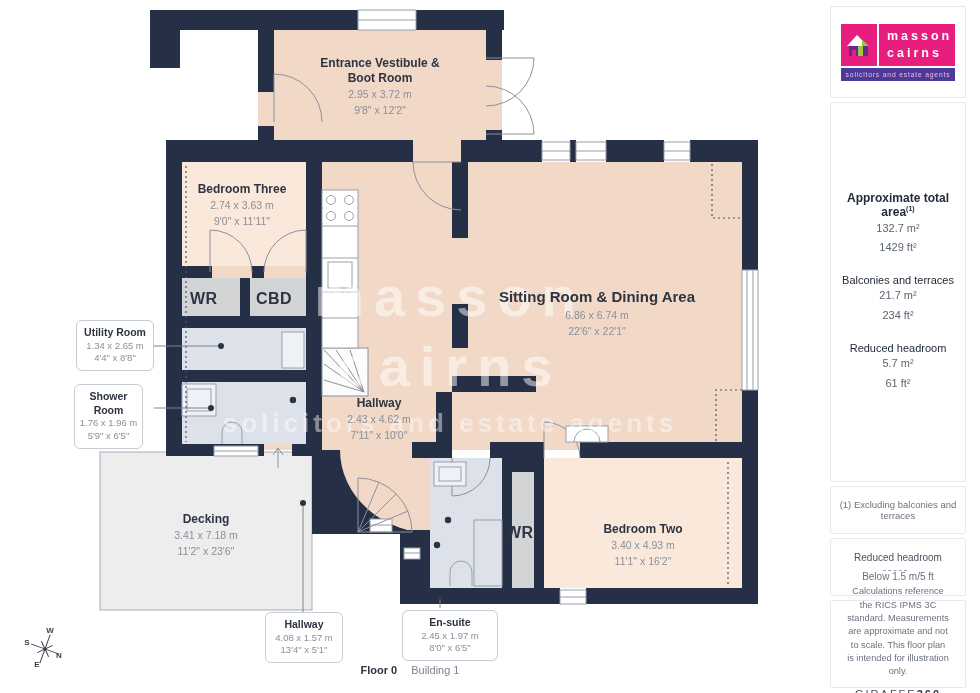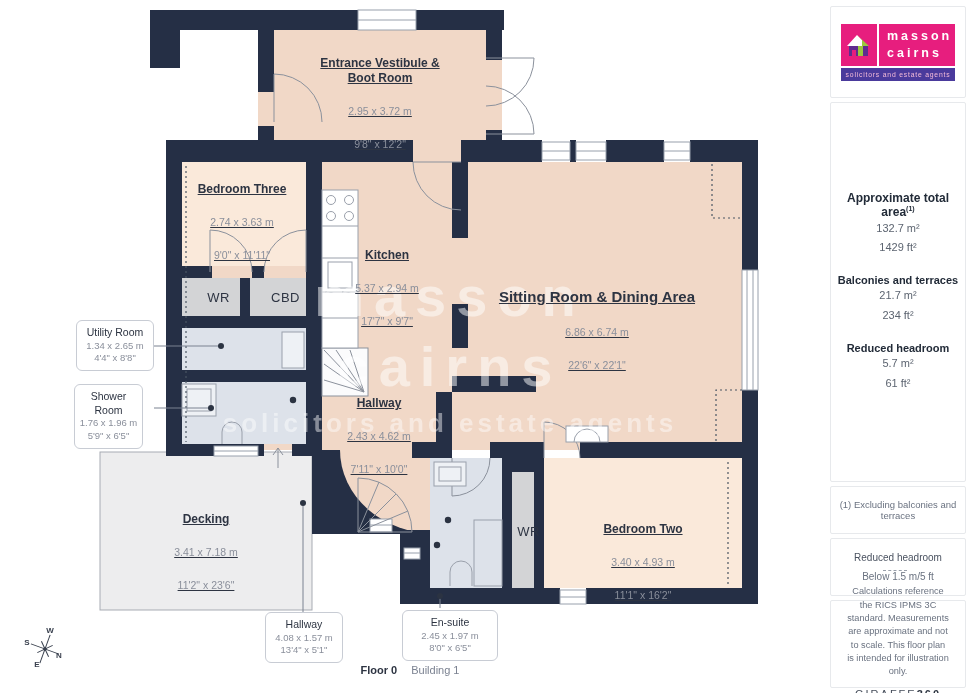--- a/index.html
+++ b/index.html
@@ -1,30 +1,30 @@
 <!DOCTYPE html>
 <html><head>
 <meta charset="utf-8">
 <style>
   html,body{margin:0;padding:0;background:#ffffff;}
   body{font-family:"Liberation Sans", sans-serif;-webkit-font-smoothing:antialiased;}
   .stage{position:relative;width:980px;height:693px;background:#fff;overflow:hidden;}
   .plan-svg{position:absolute;left:0;top:0;}
 
   
-  .room-label{position:absolute;text-align:center;color:#2d3442;pointer-events:none;text-decoration:underline;}
+  .room-label{position:absolute;text-align:center;color:#2d3442;pointer-events:none;}
   .rl-title{font-weight:bold;font-size:12px;line-height:1.25;color:#2d3442;}
   .rl-title.big{font-size:15px;}
-  .rl-dim{font-size:10.5px;line-height:1.45;color:#8a8f9b;margin-top:18px;}
-  .closet-label{position:absolute;text-align:right;font-weight:normal;font-size:13px;color:#2d3442;letter-spacing:.5px;}
+  .rl-dim{font-size:10.5px;line-height:1.45;color:#8a8f9b;margin-top:1px;}
+  .closet-label{position:absolute;text-align:left;font-weight:bold;font-size:16px;color:#2d3442;letter-spacing:.5px;}
 
   
   .callout{position:absolute;background:#fff;border:1px solid #c8ccd4;border-radius:6px;
            text-align:center;padding:5px 3px;box-sizing:border-box;}
-  .co-title{font-weight:normal;font-size:10.5px;color:#2d3442;line-height:1.3;}
+  .co-title{font-weight:bold;font-size:10.5px;color:#2d3442;line-height:1.3;}
   .co-dim{font-size:9.5px;color:#8a8f9b;line-height:1.35;}
 
   
   .footer{position:absolute;left:0;top:664px;width:820px;text-align:center;font-size:11px;}
   .f-bold{font-weight:bold;color:#2d3442;margin-right:14px;}
   .f-muted{color:#7b8291;}
 
   
   .sidebar{position:absolute;left:830px;top:6px;width:136px;display:flex;flex-direction:column;gap:4px;}
   .card{background:#fff;border:1px solid #e7e9ec;border-radius:2px;box-sizing:border-box;}
@@ -32,21 +32,21 @@
   .mc-logo{width:114px;}
   .mc-top{display:flex;gap:2px;background:#fff;}
   .mc-icon{width:36px;height:42px;display:flex;align-items:center;justify-content:center;}
   .mc-name{flex:1;height:42px;display:flex;flex-direction:column;justify-content:center;
            padding-left:8px;color:#fff;font-size:12.5px;font-weight:bold;letter-spacing:3px;line-height:1.3;}
   .mc-strip{margin-top:2px;color:#f5bcd9;font-size:6.8px;letter-spacing:.8px;text-align:center;padding:3px 0;}
   .card-area{height:380px;display:flex;flex-direction:column;justify-content:center;text-align:center;}
   .area-head{font-weight:bold;font-size:12px;color:#222b38;}
   .area-head sup{font-size:7px;}
   .area-val{font-size:11px;color:#5c6470;line-height:1.8;}
-  .area-sub{font-weight:bold;font-size:11px;color:#222b38;margin-top:16px;}
+  .area-sub{font-weight:normal;font-size:11px;color:#222b38;margin-top:16px;}
   .card-note{height:48px;display:flex;align-items:center;justify-content:center;
              font-size:9.5px;color:#6a7280;text-align:center;padding:0 6px;box-sizing:border-box;}
   .card-legend{height:58px;display:flex;flex-direction:column;align-items:center;justify-content:center;gap:7px;}
   .legend-title{font-size:10px;color:#4a5260;}
   .legend-row{font-size:10px;color:#6a7280;display:flex;align-items:center;flex-direction:column;}
   .legend-dash{display:inline-block;width:24px;border-top:1px dashed #9aa0ab;margin-right:6px;}
   .card-disc{height:88px;display:flex;flex-direction:column;align-items:center;justify-content:center;
              text-align:center;font-size:9.2px;color:#6a7280;line-height:1.45;padding:0 16px;box-sizing:border-box;}
   .giraffe{margin-top:8px;font-size:11px;letter-spacing:2px;color:#454d5a;}
   .giraffe b{color:#2e3642;font-weight:800;}
@@ -225,25 +225,20 @@
   <div class="room-label" style="left:305px;top:56px;width:150px">
     <div class="rl-title">Entrance Vestibule &amp; Boot Room</div>
     <div class="rl-dim">2.95 x 3.72 m</div>
     <div class="rl-dim">9'8" x 12'2"</div>
   </div>
   <div class="room-label" style="left:169px;top:182px;width:146px">
     <div class="rl-title">Bedroom Three</div>
     <div class="rl-dim">2.74 x 3.63 m</div>
     <div class="rl-dim">9'0" x 11'11"</div>
   </div>
-  <div class="room-label" style="left:312px;top:248px;width:150px">
-    <div class="rl-title">Kitchen</div>
-    <div class="rl-dim">5.37 x 2.94 m</div>
-    <div class="rl-dim">17'7" x 9'7"</div>
-  </div>
   <div class="room-label" style="left:497px;top:288px;width:200px">
     <div class="rl-title big">Sitting Room &amp; Dining Area</div>
     <div class="rl-dim">6.86 x 6.74 m</div>
     <div class="rl-dim">22'6" x 22'1"</div>
   </div>
   <div class="room-label" style="left:299px;top:396px;width:160px">
     <div class="rl-title">Hallway</div>
     <div class="rl-dim">2.43 x 4.62 m</div>
     <div class="rl-dim">7'11" x 10'0"</div>
   </div>

